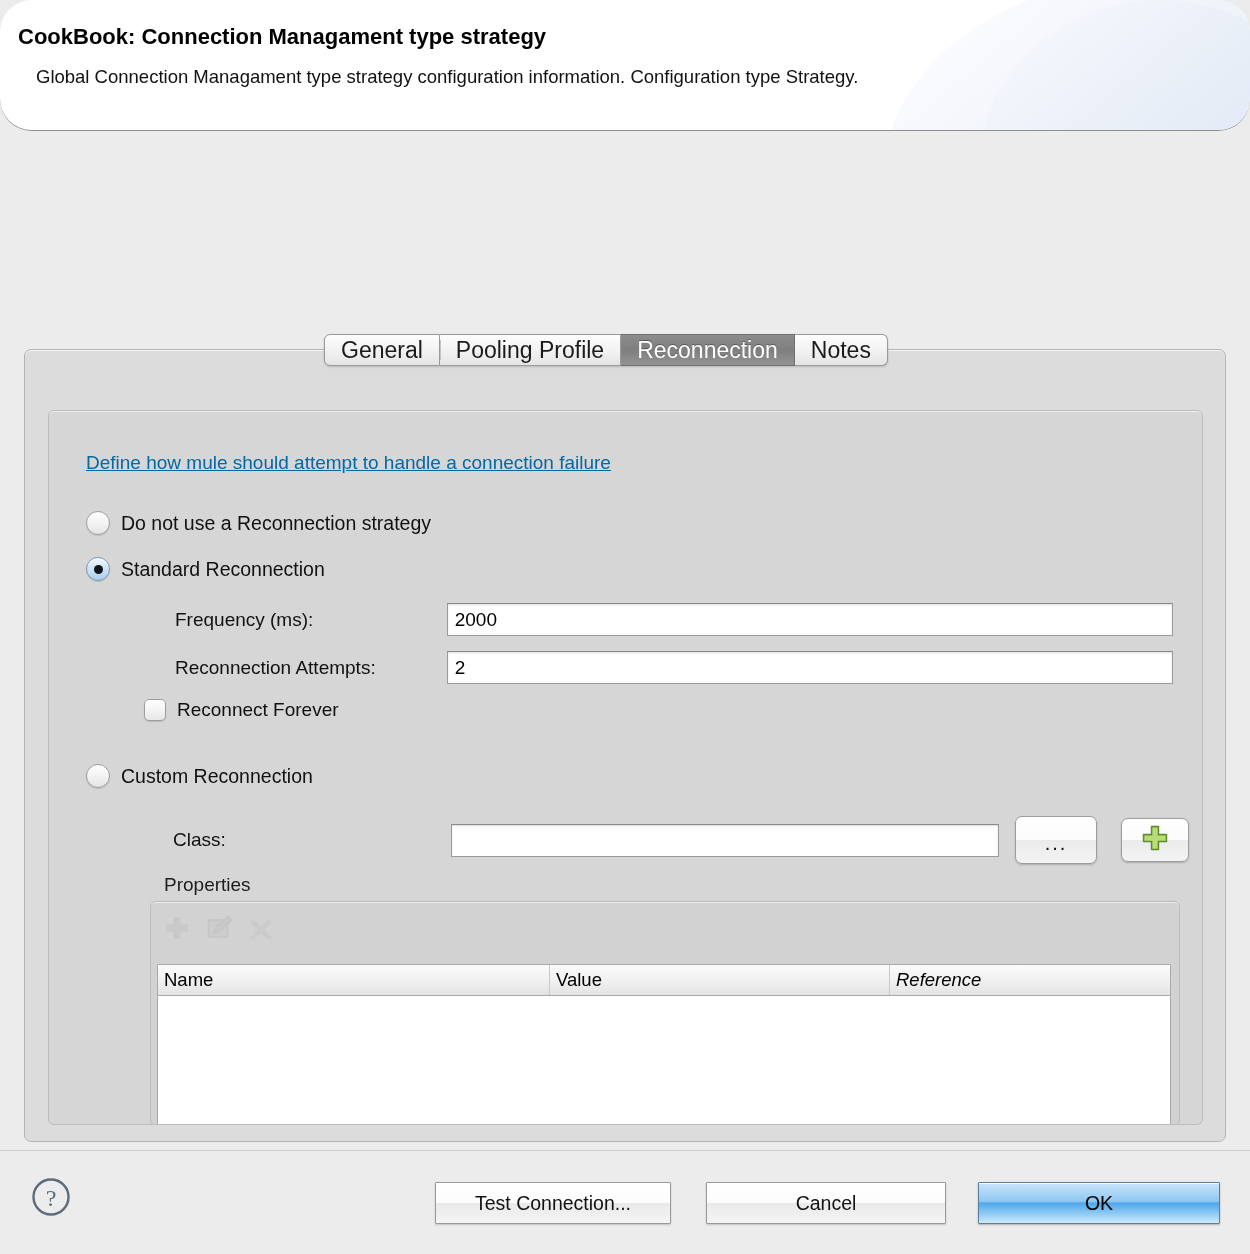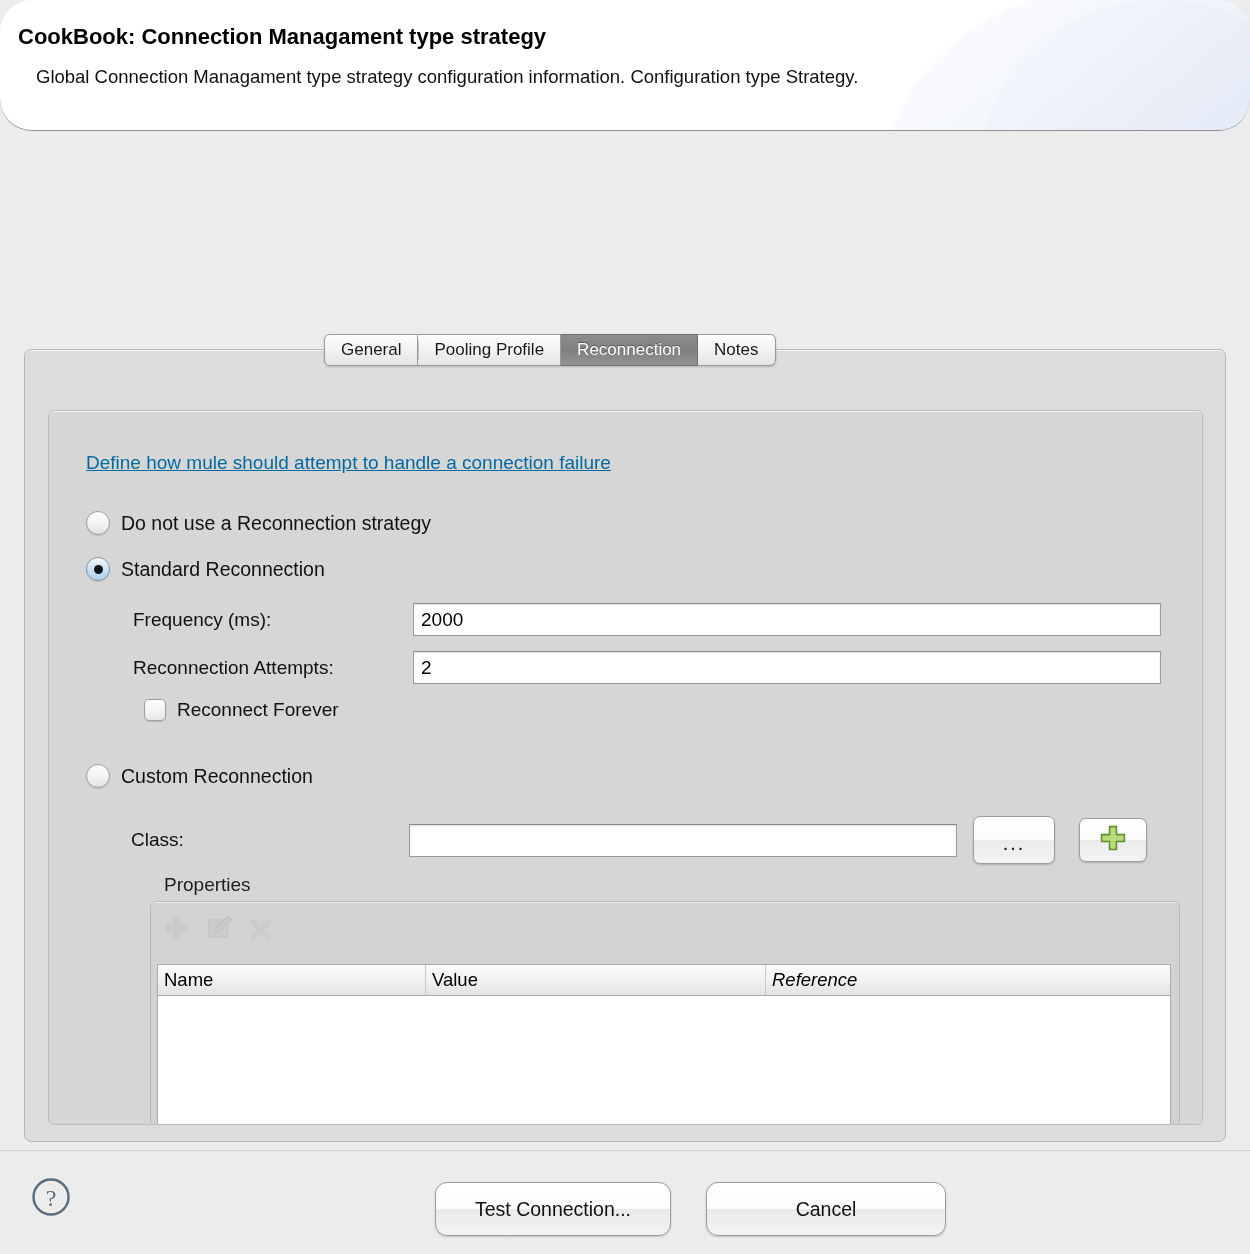--- a/index.html
+++ b/index.html
@@ -88,21 +88,21 @@
 
   
   .tabbar {
     position: absolute; left: 324px; top: 203px;
     display: flex; align-items: flex-end; z-index: 4;
     filter: drop-shadow(0 1px 1px rgba(0,0,0,.16));
   }
   .tab {
     height: 32px; padding: 0 16px;
     display: flex; align-items: center; justify-content: center;
-    font-size: 17px; color: #1a1a1a;
+    font-size: 23px; color: #1a1a1a;
     background: linear-gradient(to bottom, #fdfdfd 0%, #f2f2f2 52%, #e4e4e4 100%);
     border: 1px solid #9a9a9a;
     border-left-width: 0;
     position: relative;
   }
   .tab:first-child {
     border-left-width: 1px;
     border-top-left-radius: 6px; border-bottom-left-radius: 6px;
   }
   .tab:last-child {
@@ -165,21 +165,21 @@
   }
   .radio.checked::after {
     content: ""; position: absolute; left: 50%; top: 50%;
     width: 9px; height: 9px; margin: -4.5px 0 0 -4.5px;
     border-radius: 50%; background: #12151b;
   }
   .radio-label { font-size: 19.5px; color: #111; margin-left: 11px; }
 
   
   .field-row { position: absolute; display: flex; align-items: center; }
-  .field-label { font-size: 19px; color: #111; }
+  .field-label { font-size: 19px; color: #111; margin-left: 42px; }
   .text-input {
     background: #ffffff;
     border: 1px solid #9b9b9b;
     border-top-color: #8a8a8a;
     box-shadow: inset 0 1px 2px rgba(0,0,0,.14);
     height: 33px;
     font-size: 19px; color: #000;
     font-family: "Liberation Sans", sans-serif;
     padding: 0 7px;
     outline: none;
@@ -250,22 +250,22 @@
   .footer {
     position: absolute; left: 0; right: 0; bottom: 0; height: 104px;
     background: #ececec;
     border-top: 1px solid #cfcfcf;
   }
   .help-icon {
     position: absolute; left: 29px; top: 24px;
   }
   .btn {
     position: absolute; top: 31px;
-    height: 54px;
-    border-radius: 12px;
+    height: 42px;
+    border-radius: 1px;
     border: 1px solid #9a9a9a;
     background: linear-gradient(to bottom, #ffffff 0%, #fcfcfc 49%, #e9e9e9 50%, #f4f4f4 100%);
     box-shadow: 0 1px 2px rgba(0,0,0,.18), inset 0 1px 0 #fff;
     display: flex; align-items: center; justify-content: center;
     font-size: 19.5px; color: #111;
     cursor: default;
   }
   .btn.primary {
     border: 1px solid #5a7e9e;
     background: linear-gradient(to bottom, #c9e5fb 0%, #8fc7f3 46%, #4ea6ea 50%, #a4d6f7 85%, #cfe9fc 100%);
@@ -375,21 +375,21 @@
             </span>
             <span class="tool-icon">
               <svg width="28" height="28" viewBox="0 0 28 28">
                 <path d="M5 3 l9 9 l9-9 l4 4 l-9 9 l9 9 l-4 4 l-9-9 l-9 9 l-4-4 l9-9 l-9-9 z" fill="#c3c3c3" transform="scale(.86) translate(2.2,2.2)"></path>
               </svg>
             </span>
           </div>
 
           <div class="table">
             <div class="table-head">
-              <div class="th" style="width:268px;">Name</div>
+              <div class="th" style="width:392px;">Name</div>
               <div class="th" style="width:340px;">Value</div>
               <div class="th" style="flex:1 1 auto;font-style:italic;">Reference</div>
             </div>
             <div class="table-body"></div>
           </div>
 
         </div>
 
       </div>
     </div>
@@ -400,16 +400,19 @@
           <circle cx="22" cy="22" r="17.5" fill="none" stroke="#5b6c7c" stroke-width="2.4"></circle>
           <text x="22" y="30.5" text-anchor="middle" font-family="Liberation Serif, serif" font-size="24" fill="#5b6c7c">?</text>
         </svg>
       </span>
       <div class="btn" style="left:435px; width:236px;">
         <span>Test Connection...</span>
       </div>
       <div class="btn" style="left:706px; width:240px;">
         <span>Cancel</span>
       </div>
+      <div class="btn primary" style="left:978px; width:242px;">
+        <span>OK</span>
+      </div>
     </div>
 
   </div>
 </div>
 
 </body></html>

